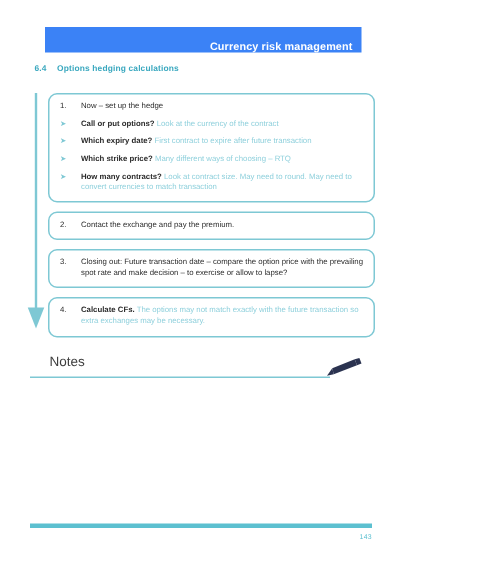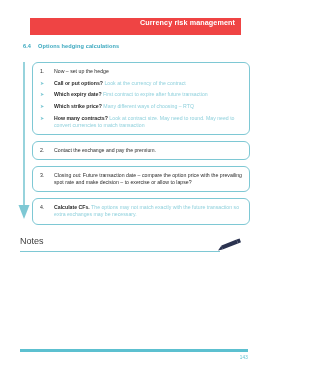--- a/index.html
+++ b/index.html
@@ -15,23 +15,23 @@
     overflow: hidden;
   }
 
   
   .header-bar {
     position: absolute;
     left: 30px;
     top: 18px;
     width: 211px;
     height: 17px;
-    background: #ef4444;
+    background: #3b82f6;
     display: flex;
-    align-items: flex-start;
+    align-items: flex-end;
     justify-content: flex-end;
     box-sizing: border-box;
     padding-right: 6px;
   }
   .header-title {
     color: #ffffff;
     font-size: 7.2px;
     font-weight: bold;
     letter-spacing: 0.1px;
     white-space: nowrap;
@@ -122,21 +122,21 @@
   
   .notes-wrap {
     position: absolute;
     left: 20px;
     top: 236px;
     width: 228px;
     height: 20px;
   }
   .notes-label {
     position: absolute;
-    left: 0;
+    left: 13px;
     top: 0;
     font-size: 9px;
     color: #3d3d3d;
   }
   .notes-rule {
     position: absolute;
     left: 0;
     top: 15px;
     width: 200px;
     height: 0;

